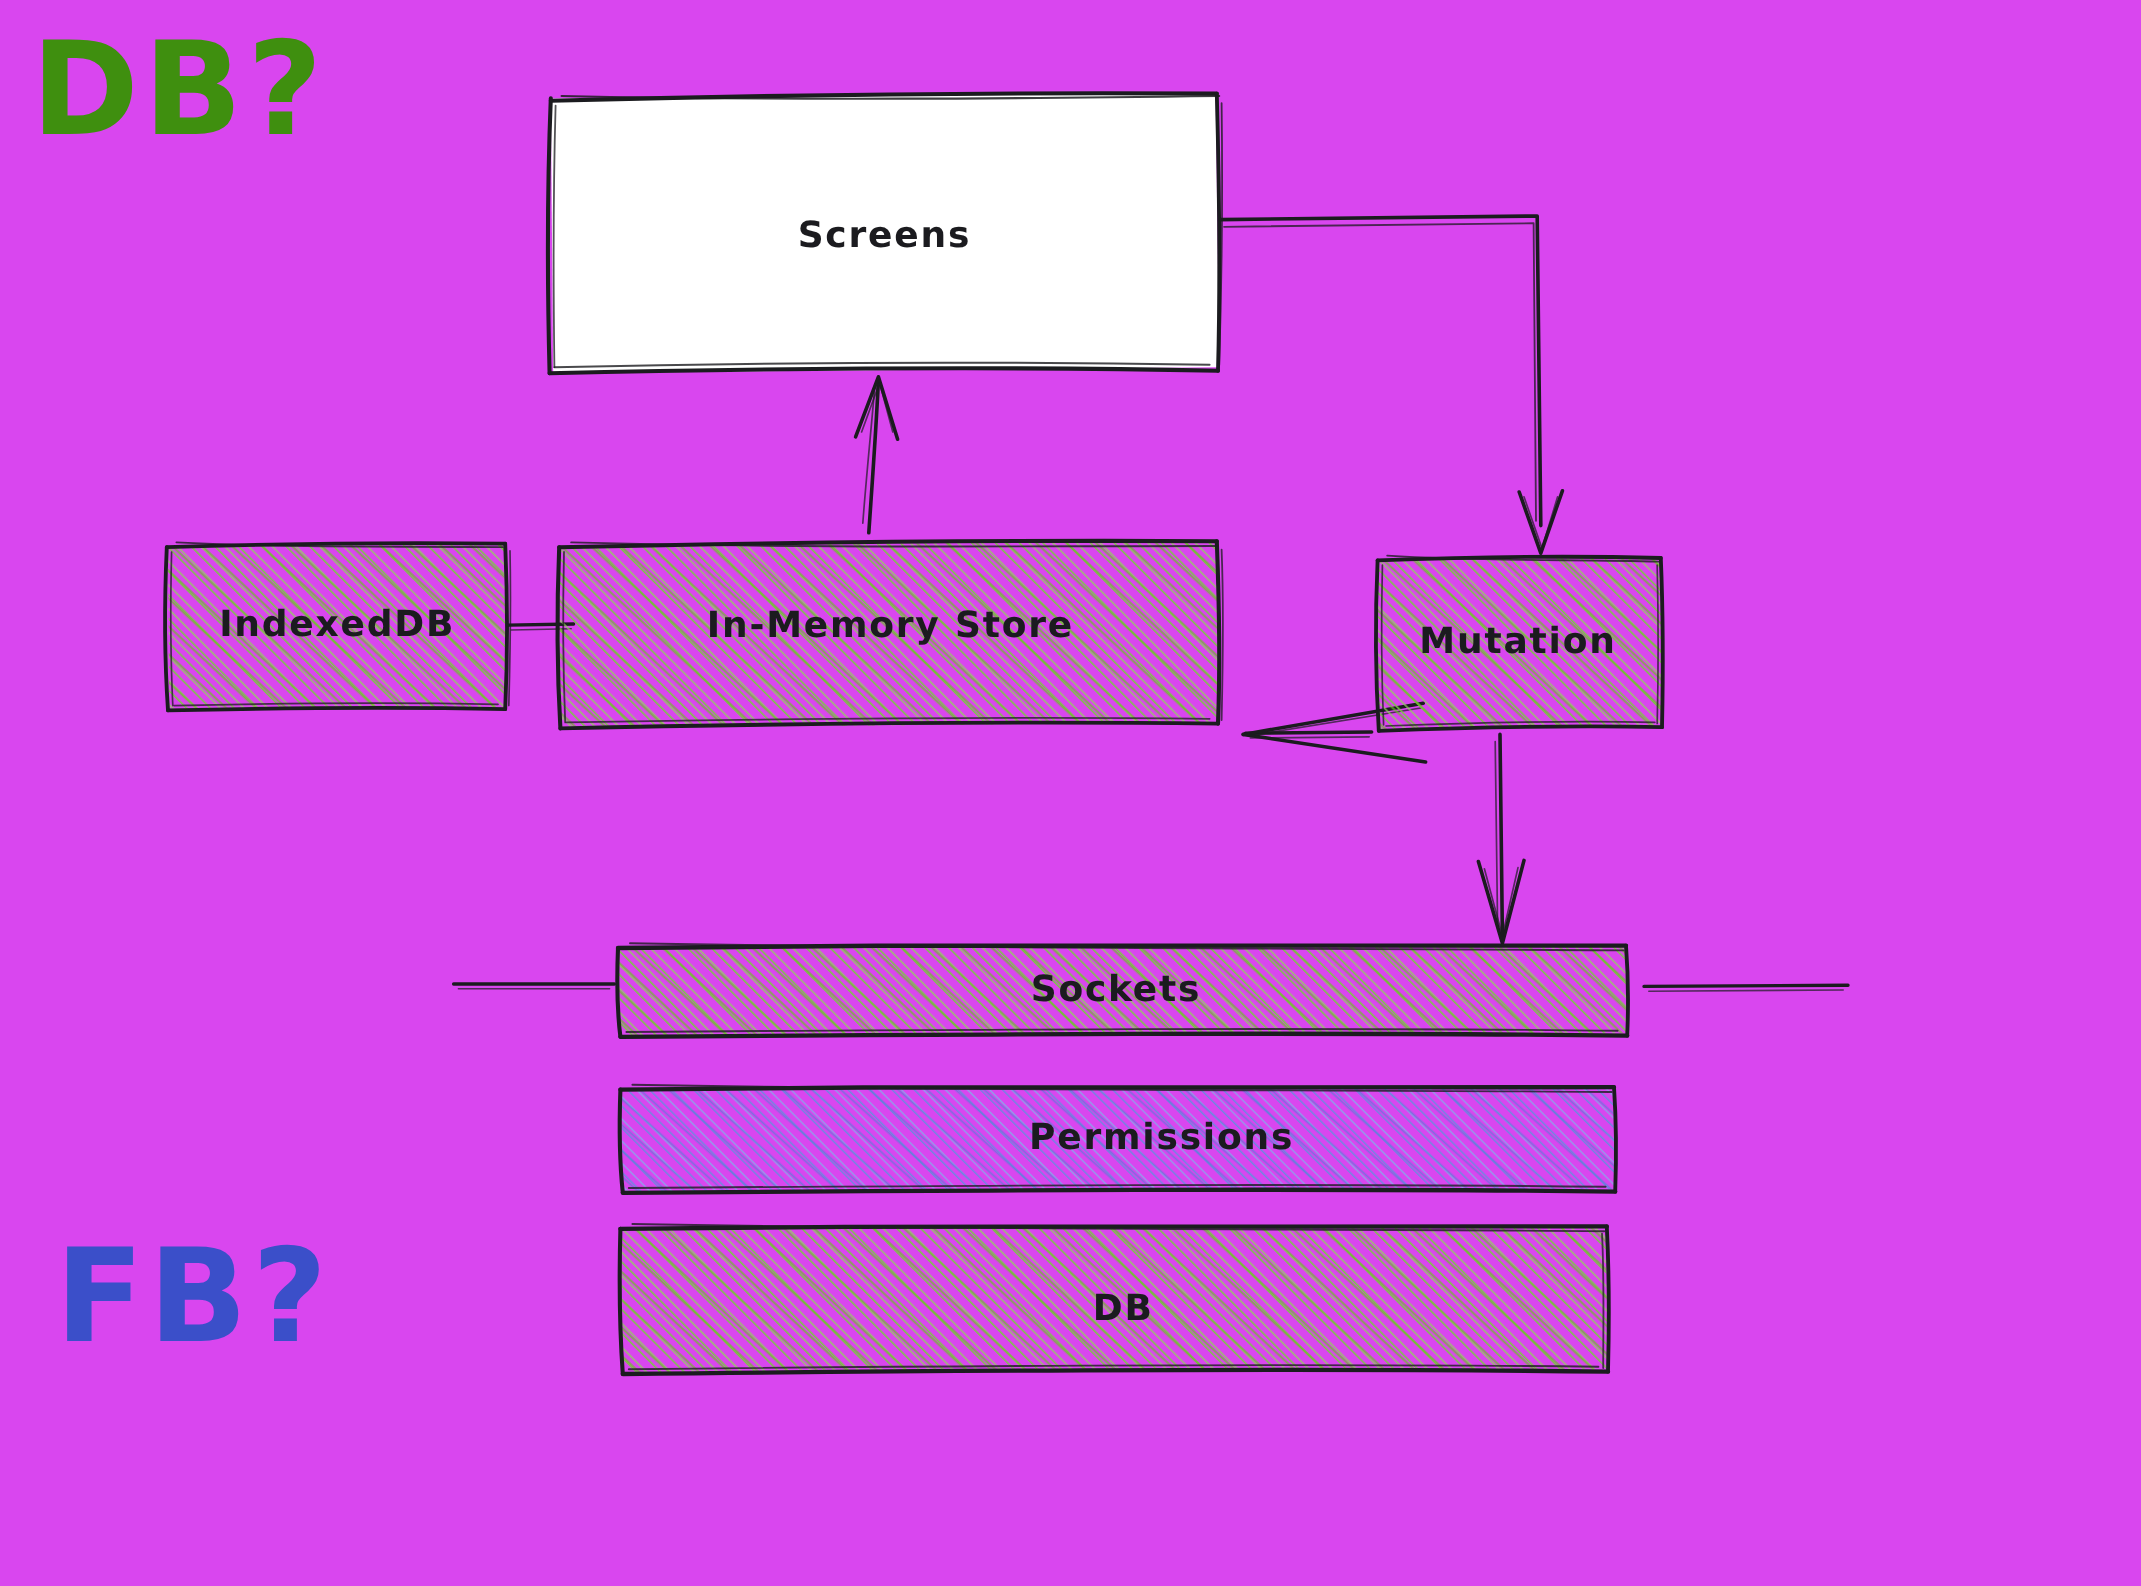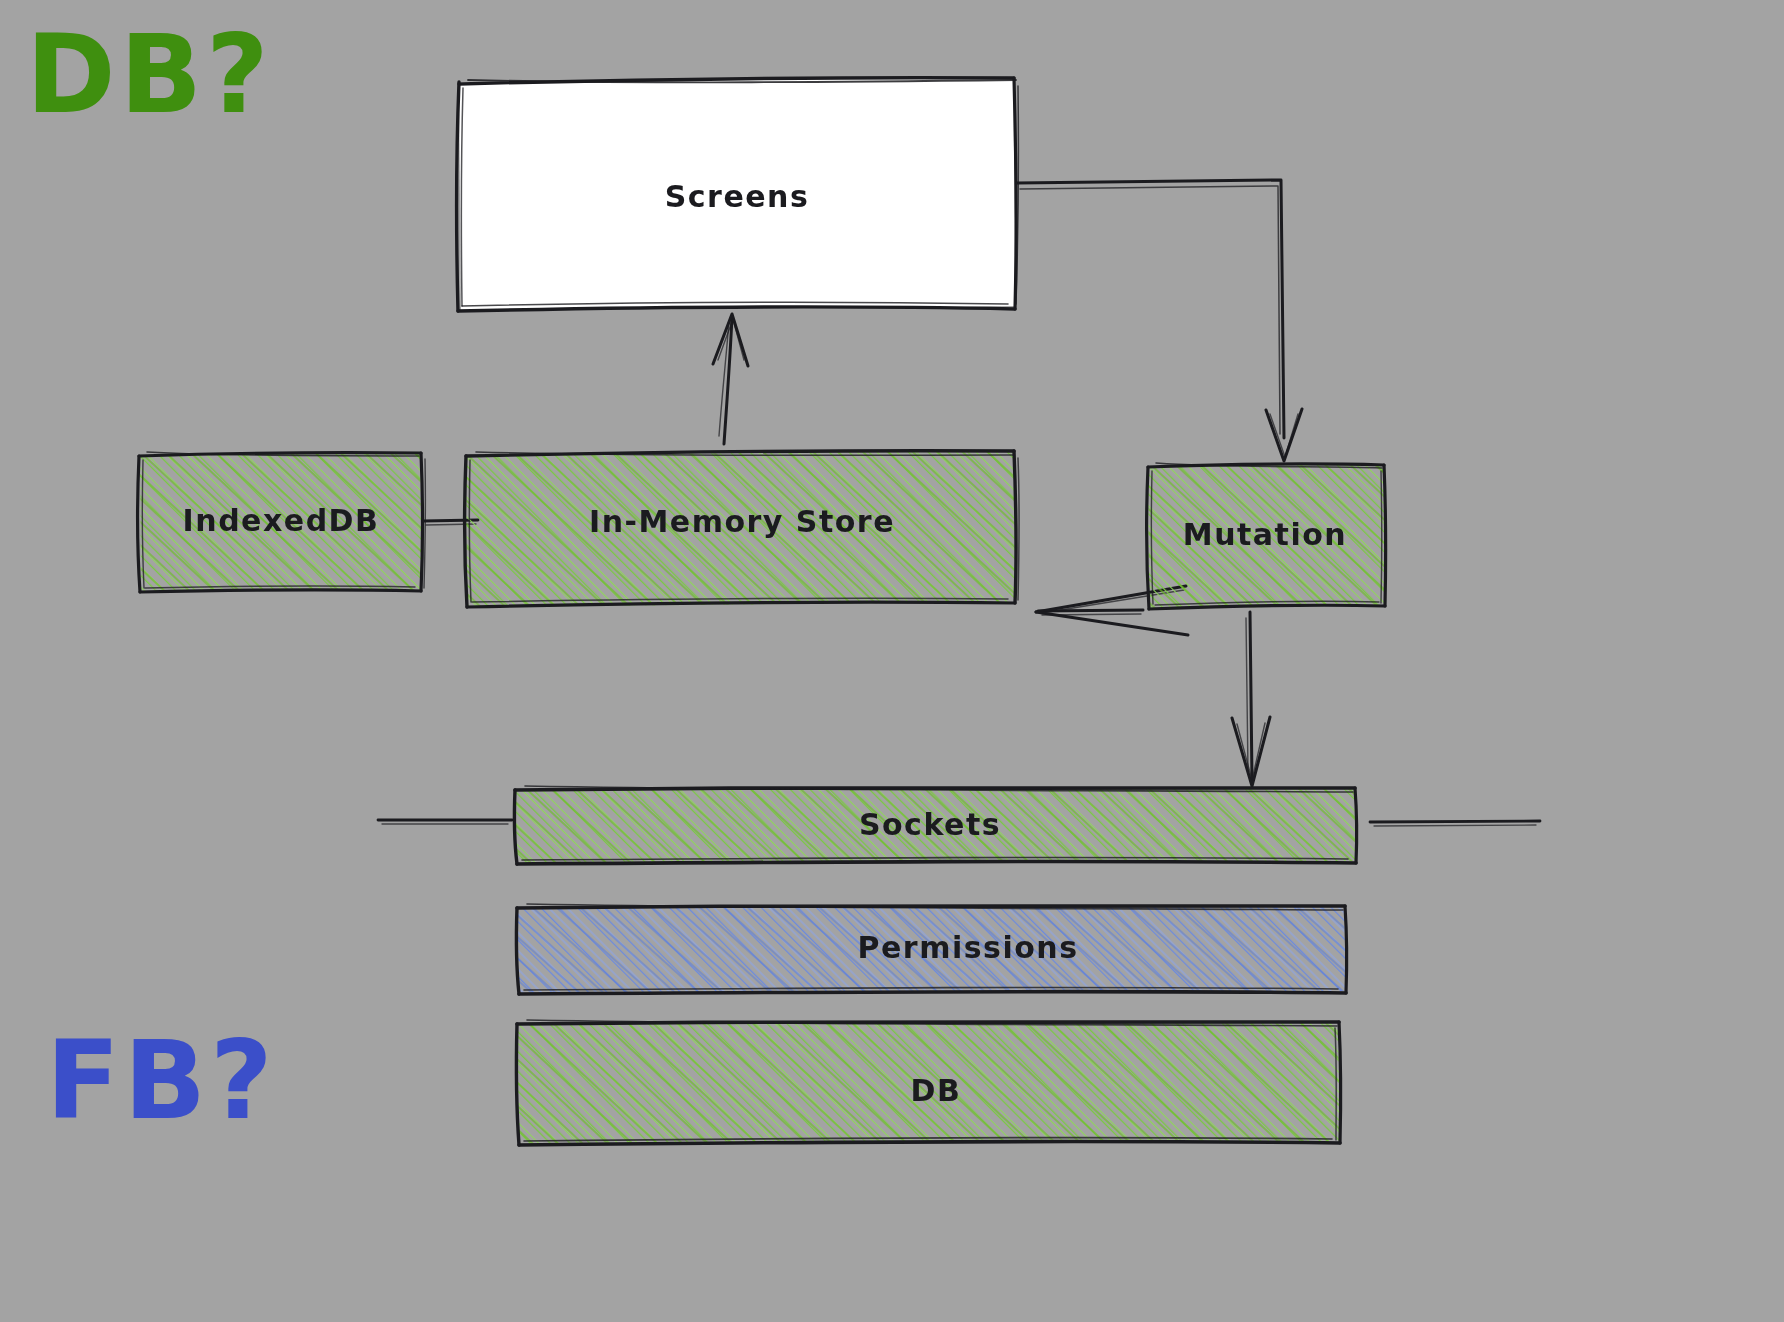--- a/index.html
+++ b/index.html
@@ -11,21 +11,21 @@
     width: 1784px;
     height: 1322px;
     font-family: "DejaVu Sans", sans-serif;
     overflow: hidden;
     position: relative;
   }
   #canvas-root {
     position: relative;
     width: 1784px;
     height: 1322px;
-    background: #a3a3a3;
+    background: #d946ef;
   }
   svg.scene {
     position: absolute;
     top: 0;
     left: 0;
     width: 1784px;
     height: 1322px;
     display: block;
   }
   .hand-label {

